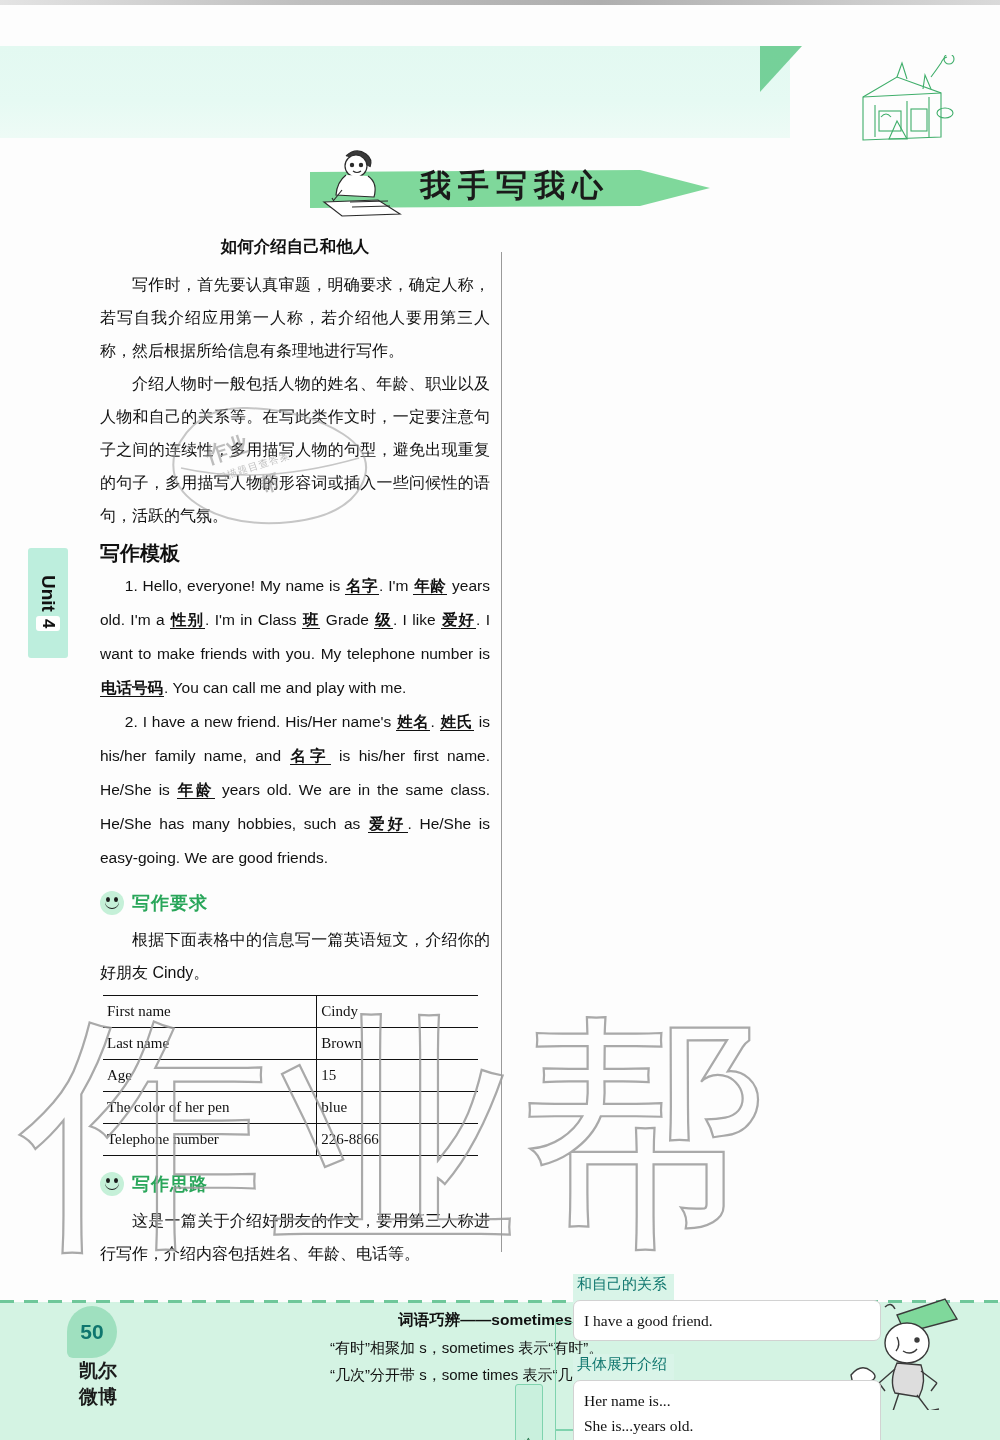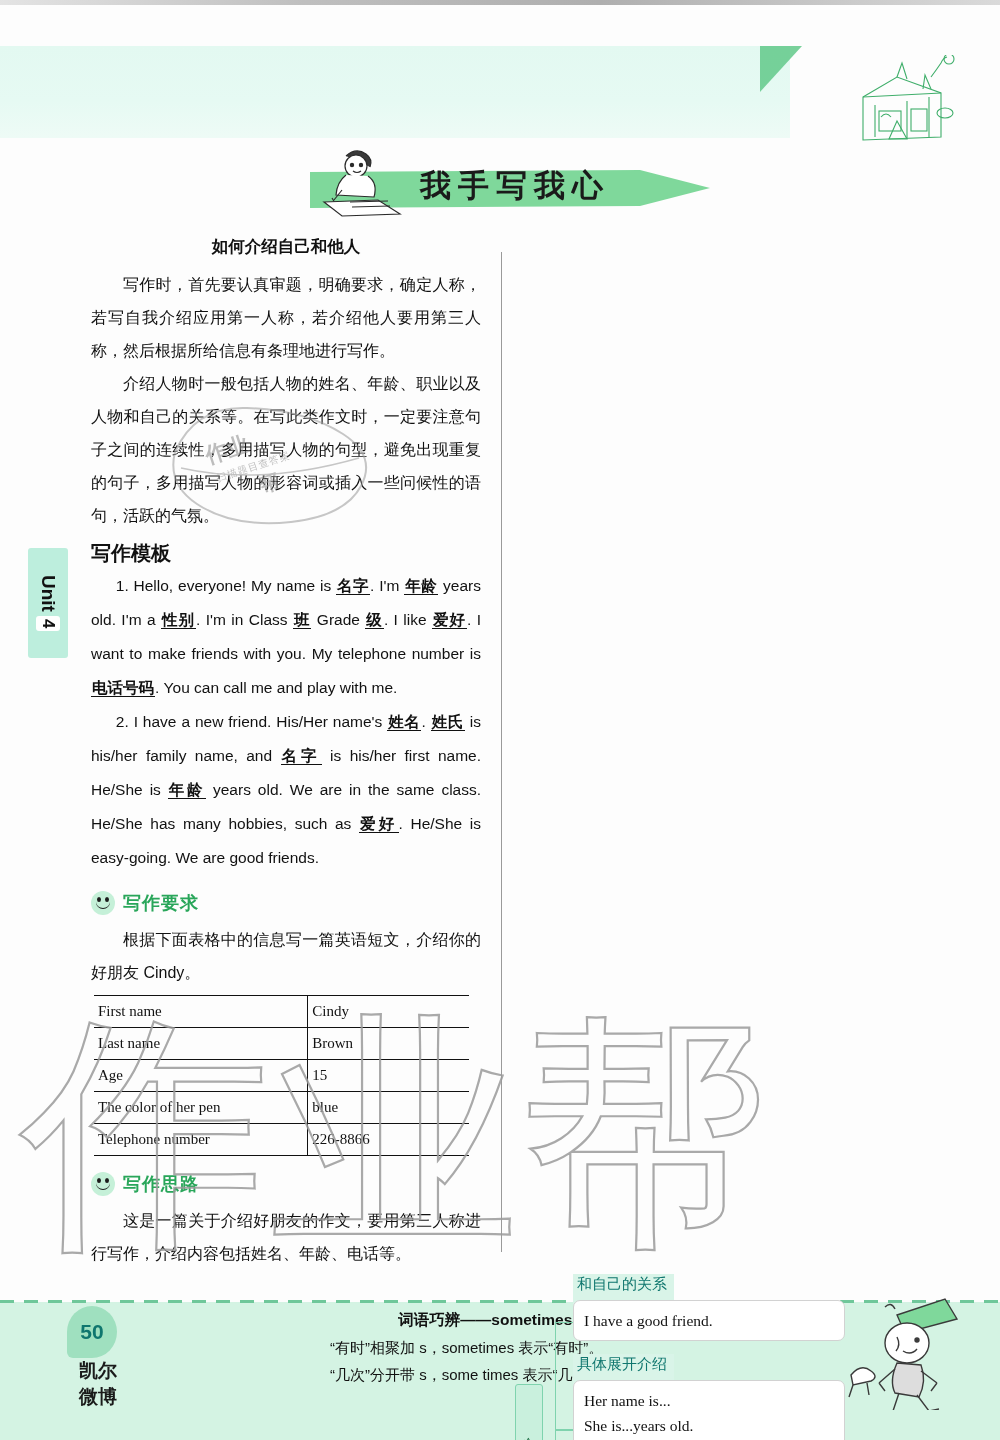--- a/index.html
+++ b/index.html
@@ -96,21 +96,21 @@
     background: #fff;
     border-radius: 3px;
     font-size: 17px; font-weight: bold;
     color: #111;
     padding: 3px 2px;
   }
 
   
   .col-left {
     position: absolute;
-    left: 91px; top: 236px;
+    left: 100px; top: 236px;
     width: 390px;
   }
   .divider {
     position: absolute;
     left: 501px; top: 252px;
     width: 1px; height: 1000px;
     background: #9a9a9a;
   }
   .col-right {
     position: absolute;
@@ -256,21 +256,21 @@
     background: #d9f4e8;
     font-size: 15px;
     color: #0f766e;
     padding: 1px 7px 11px 4px;
     font-family: "Liberation Sans", sans-serif;
     font-weight: normal;
   }
   .mm-box {
     position: absolute;
     left: 58px;
-    width: 272px;
+    width: 308px;
     border: 1px solid #d2d2d2;
     border-radius: 7px;
     background: #fff;
     padding: 7px 10px;
     font-family: "Liberation Serif", serif;
     font-size: 15.5px;
     line-height: 25px;
     color: #111;
   }
 

